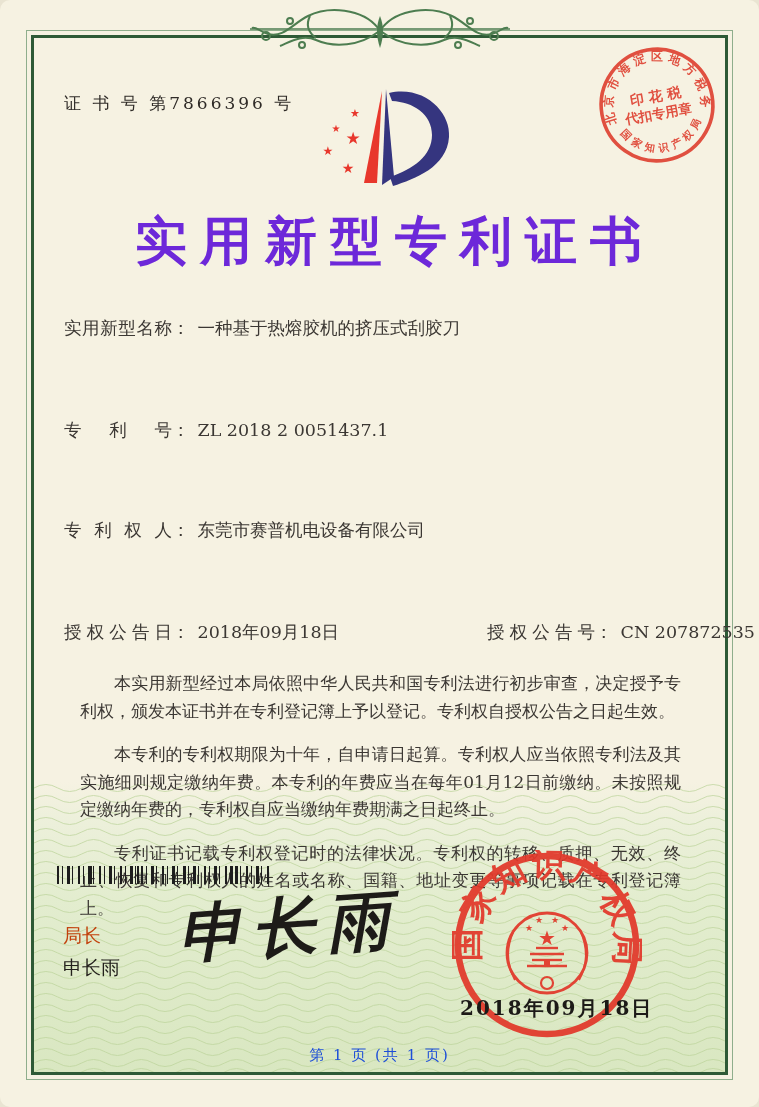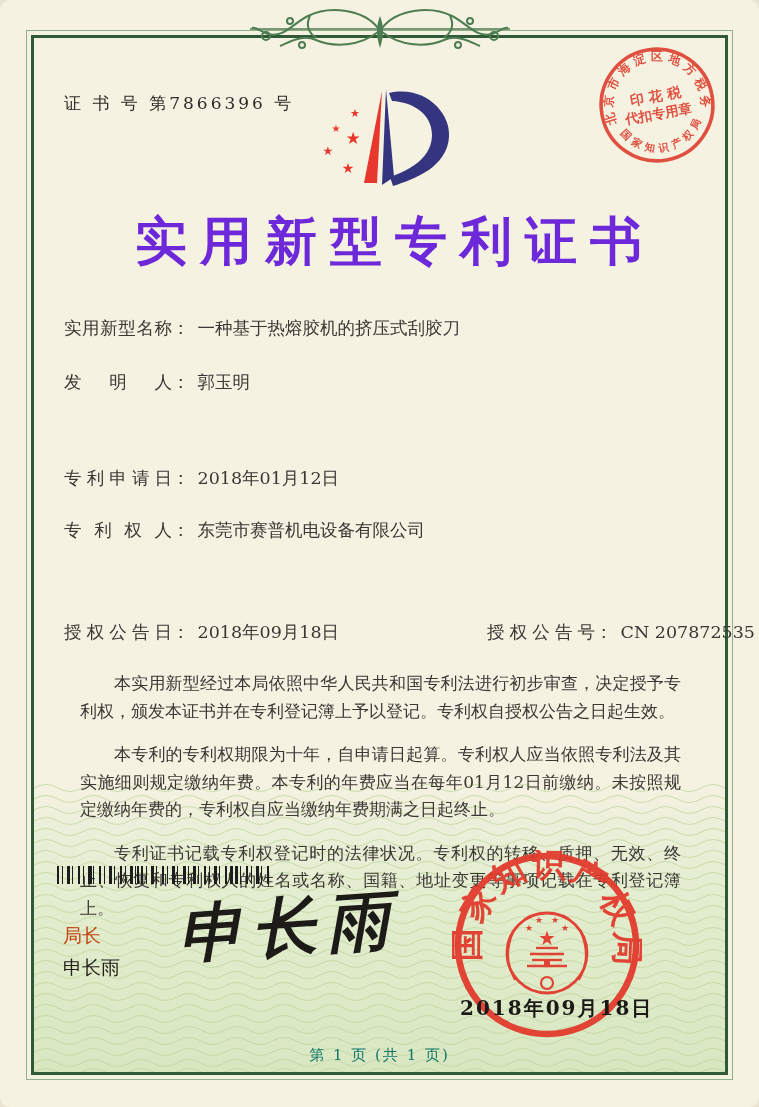--- a/index.html
+++ b/index.html
@@ -33,21 +33,21 @@
   .barcode{position:absolute;left:57px;top:866px;width:215px;height:18px;
     background-image:
       repeating-linear-gradient(90deg,#1d1d1d 0 2px,transparent 2px 5px,#1d1d1d 5px 6px,transparent 6px 10px,#1d1d1d 10px 13px,transparent 13px 15px,#1d1d1d 15px 16px,transparent 16px 21px),
       repeating-linear-gradient(90deg,transparent 0 33px,#1d1d1d 33px 35px,transparent 35px 47px);}
   .director-title{position:absolute;left:63px;top:923px;font-size:19px;color:#c2410c;}
   .director-name{position:absolute;left:63px;top:955px;font-size:19px;color:#23201c;}
   .signature{position:absolute;left:178px;top:884px;font-size:64px;font-weight:700;font-style:italic;
     letter-spacing:10px;transform:rotate(-4deg);color:#1d1b18;}
   .seal{position:absolute;left:452px;top:850px;opacity:.93;}
   .seal-date{position:absolute;left:460px;top:995px;font-size:20px;letter-spacing:2px;color:#1c1a17;font-weight:700;}
-  .page-no{position:absolute;left:0;width:100%;top:1046px;text-align:center;font-size:15px;letter-spacing:2px;color:#0f766e;}
+  .page-no{position:absolute;left:0;width:100%;top:1046px;text-align:center;font-size:15px;letter-spacing:2px;color:#1d4ed8;}
   .red{fill:#de3a2a;}
   svg text{font-family:"DejaVu Serif","Liberation Serif",serif;}
 </style>
 </head>
 <body>
 
 <div class="page">
 
   <div class="border-a"></div>
   <div class="border-b"></div>
@@ -139,25 +139,22 @@
     </text>
     <text class="red" x="59" y="55" font-size="13.5" font-weight="700" text-anchor="middle">印 花 税</text>
     <text class="red" x="59" y="72" font-size="13" font-weight="700" text-anchor="middle">代扣专用章</text>
   </svg>
 
   <h1 class="title">实用新型专利证书</h1>
 
   <div class="row" style="top:316px">
     <span class="lbl">实用新型名称</span><span class="colon">：</span><span class="val">一种基于热熔胶机的挤压式刮胶刀</span>
   </div>
-  <div class="row" style="top:370px">
-    <span class="lbl">发明人</span><span class="colon">：</span><span class="val">郭玉明</span>
-  </div>
-  <div class="row" style="top:466px">
-    <span class="lbl">专利申请日</span><span class="colon">：</span><span class="val">2018年01月12日</span>
+  <div class="row" style="top:418px">
+    <span class="lbl">专利号</span><span class="colon">：</span><span class="val">ZL 2018 2 0051437.1</span>
   </div>
   <div class="row" style="top:518px">
     <span class="lbl">专利权人</span><span class="colon">：</span><span class="val">东莞市赛普机电设备有限公司</span>
   </div>
   <div class="row" style="top:620px;right:73px">
     <span class="lbl">授权公告日</span><span class="colon">：</span><span class="val">2018年09月18日</span>
     <span class="row-grant-no">
       <span class="lbl">授权公告号</span><span class="colon">：</span><span class="val">CN 207872535 U</span>
     </span>
   </div>

